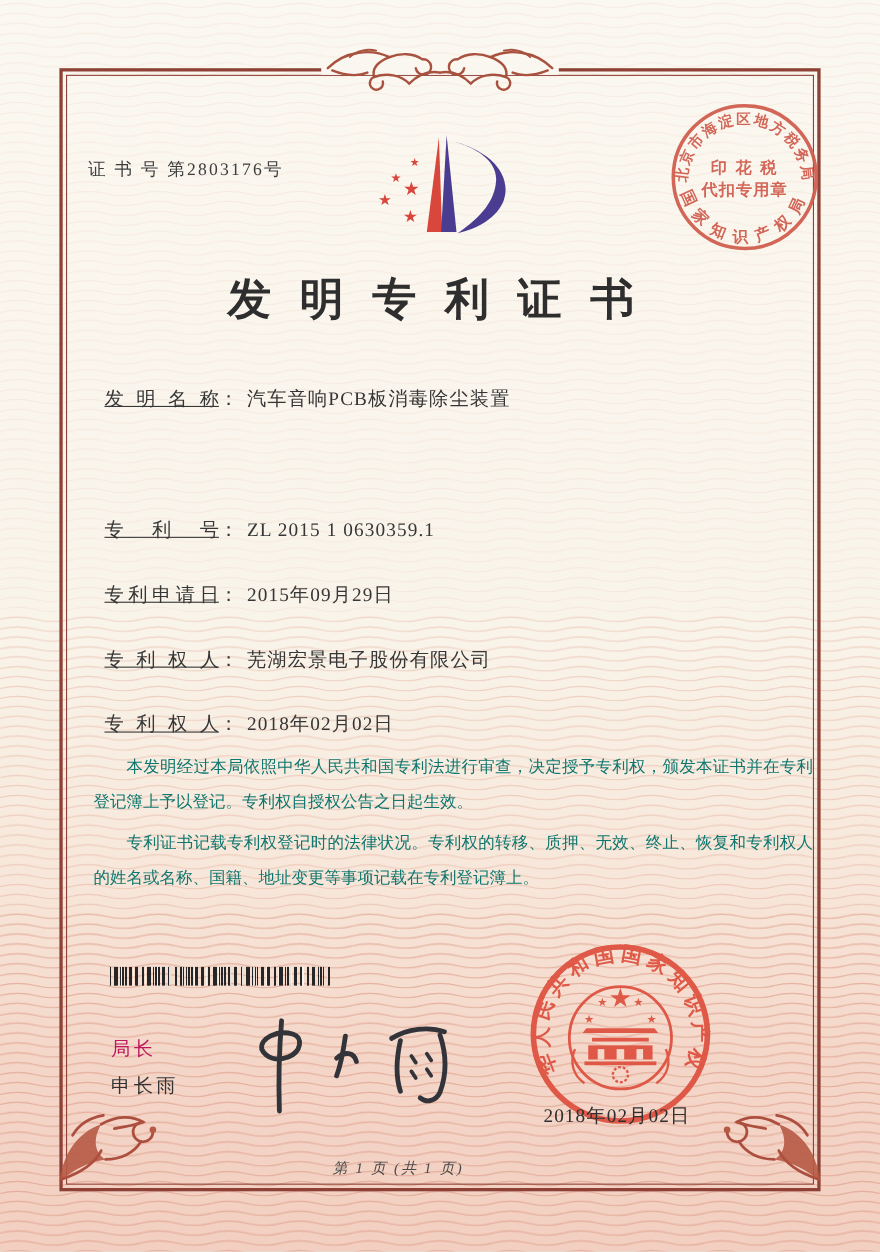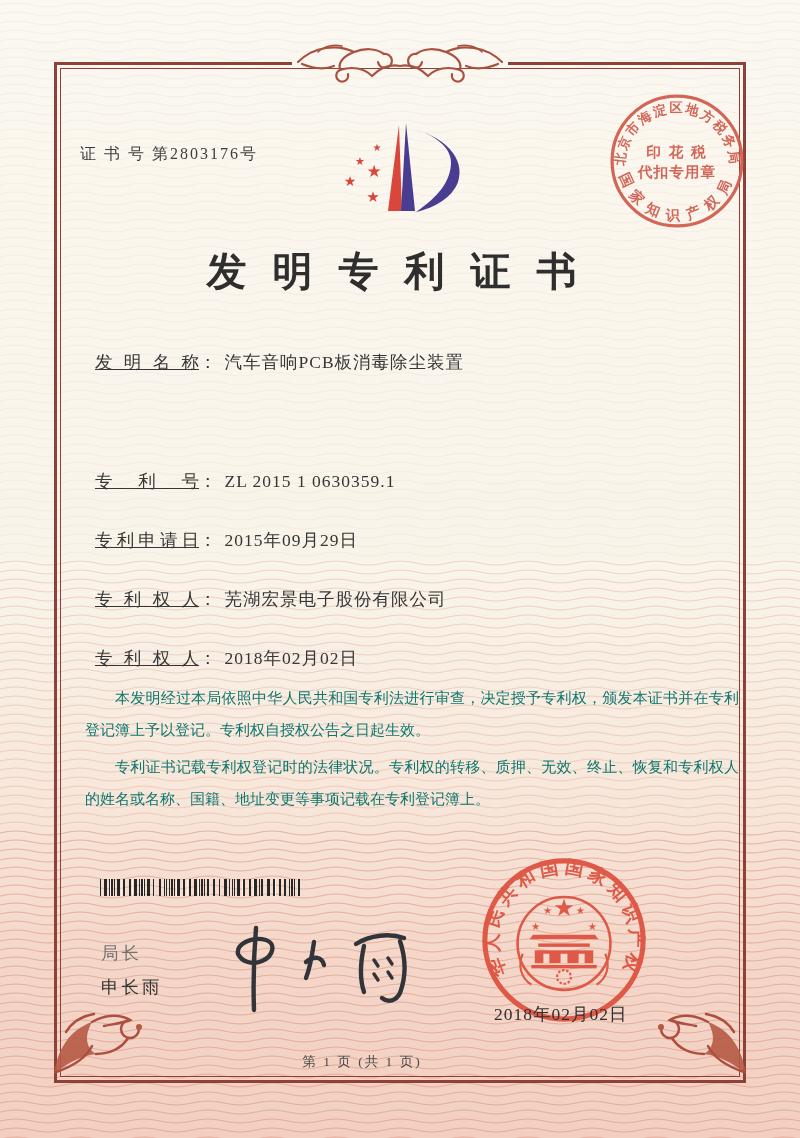--- a/index.html
+++ b/index.html
@@ -21,28 +21,28 @@
   .fcolon{margin-right:8px;}
   .fvalue{letter-spacing:1px;}
   .bodytext{position:absolute;left:85px;top:682px;width:654px;font-size:15px;
             line-height:32px;color:#0f766e;text-align:justify;}
   .bodytext p{margin:0 0 5px 0;text-indent:2em;}
   .barcode{position:absolute;left:99px;top:879px;width:203px;height:17px;
     background-image:
       repeating-linear-gradient(90deg,rgba(250,245,238,.9) 0 1px,rgba(250,245,238,0) 1px 11px),
       repeating-linear-gradient(90deg,#262626 0 2px,rgba(0,0,0,0) 2px 6px),
       repeating-linear-gradient(90deg,#262626 0 1px,rgba(0,0,0,0) 1px 5px);}
-  .signoff-role{position:absolute;left:101px;top:941px;font-size:17.5px;letter-spacing:3px;color:#737373;}
+  .signoff-role{position:absolute;left:101px;top:941px;font-size:17.5px;letter-spacing:3px;color:#be185d;}
   .signoff-name{position:absolute;left:101px;top:975px;font-size:17.5px;letter-spacing:3px;color:#333;}
   .signature{position:absolute;left:218px;top:920px;width:210px;height:98px;}
   .seal{position:absolute;left:478px;top:854px;width:172px;height:172px;}
   .seal-date{position:absolute;left:494px;top:1002px;width:160px;font-size:17.5px;
              letter-spacing:1px;color:#2f2f2f;}
   .footer{position:absolute;left:0;top:1053px;width:724px;text-align:center;
-          font-size:13.5px;color:#4a4a4a;letter-spacing:2px;}
+          font-size:13.5px;color:#4a4a4a;letter-spacing:2px;font-style:italic;}
 </style>
 </head>
 <body>
 
 <div class="cert">
 
   <svg class="bg" viewBox="0 0 800 1138" preserveAspectRatio="none" aria-hidden="true">
     <defs>
       <linearGradient id="tint" x1="0" y1="0" x2="0" y2="1">
         <stop offset="0" stop-color="#fbf8f1"></stop>

